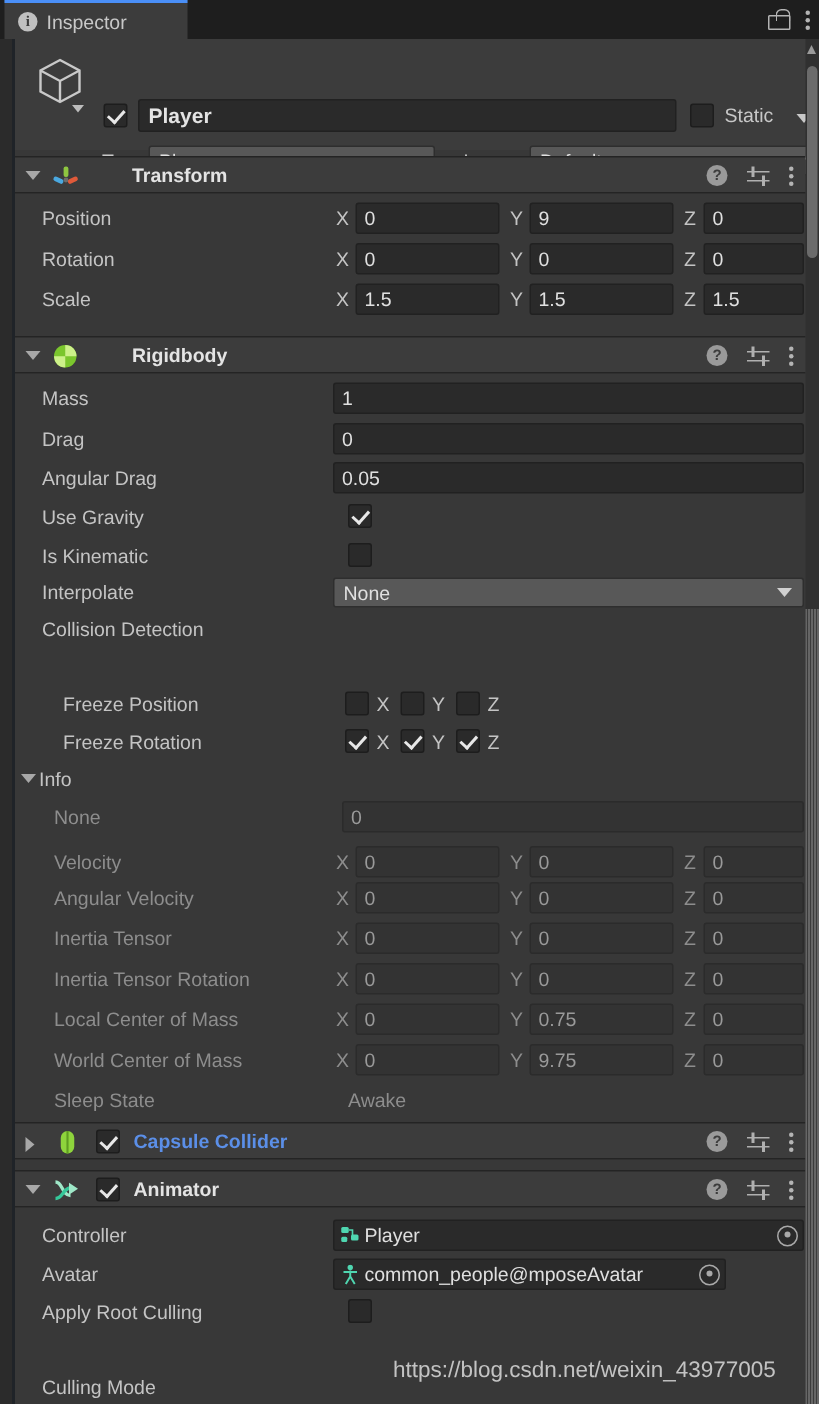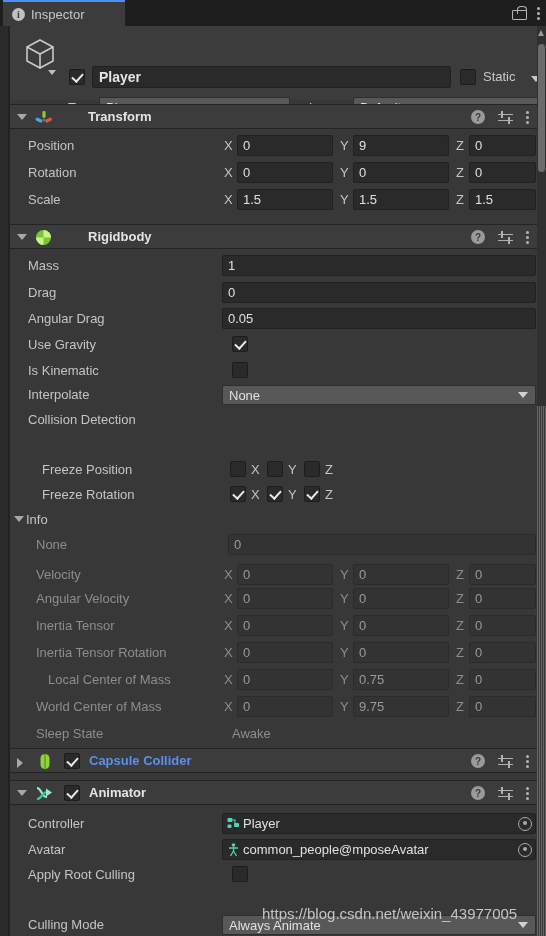--- a/index.html
+++ b/index.html
@@ -428,21 +428,21 @@
   <div class="row" style="top:640px">
     <span class="lbl dim" style="left:26px">Inertia Tensor Rotation</span>
     <span class="axis dim" style="left:214px">X</span>
     <div class="fld ro" style="left:227px;width:96px">0</div>
     <span class="axis dim" style="left:330px">Y</span>
     <div class="fld ro" style="left:343px;width:96px">0</div>
     <span class="axis dim" style="left:446px">Z</span>
     <div class="fld ro" style="left:459px;width:67px">0</div>
   </div>
   <div class="row" style="top:667px">
-    <span class="lbl dim" style="left:38px">Local Center of Mass</span>
+    <span class="lbl dim" style="left:26px">Local Center of Mass</span>
     <span class="axis dim" style="left:214px">X</span>
     <div class="fld ro" style="left:227px;width:96px">0</div>
     <span class="axis dim" style="left:330px">Y</span>
     <div class="fld ro" style="left:343px;width:96px">0.75</div>
     <span class="axis dim" style="left:446px">Z</span>
     <div class="fld ro" style="left:459px;width:67px">0</div>
   </div>
   <div class="row" style="top:694px">
     <span class="lbl dim" style="left:26px">World Center of Mass</span>
     <span class="axis dim" style="left:214px">X</span>
@@ -514,39 +514,35 @@
         <rect x="7" y="6" width="5" height="4" rx="1" fill="#4fd6b0"></rect>
         <path d="M5.5 3 L8 3 L8 6.5" stroke="#4fd6b0" stroke-width="1.1" fill="none"></path>
         <rect x="0.5" y="7.5" width="4" height="3.5" rx="1" fill="#4fd6b0"></rect>
       </svg>
       <span>Player</span>
       <span class="picker"></span>
     </div>
   </div>
   <div class="row" style="top:837px">
     <span class="lbl" style="left:18px">Avatar</span>
-    <div class="objfield" style="left:212px;width:314px">
+    <div class="objfield" style="left:212px;width:262px">
       <svg style="width:13px;height:14px;flex:none" viewBox="0 0 13 14">
         <circle cx="6.5" cy="2" r="1.8" fill="#4fd6b0"></circle>
         <path d="M6.5 4 L6.5 8 M2 5 L11 5 M6.5 8 L3.5 13 M6.5 8 L9.5 13" stroke="#4fd6b0" stroke-width="1.3" fill="none"></path>
       </svg>
       <span>common_people@mposeAvatar</span>
       <span class="picker"></span>
     </div>
   </div>
   <div class="row" style="top:862px">
     <span class="lbl" style="left:18px">Apply Root Culling</span>
     <span class="cb" style="position:absolute;left:222px;top:4px"></span>
   </div>
   <div class="row" style="top:912px">
     <span class="lbl" style="left:18px">Culling Mode</span>
-    <div class="dd dd-row" style="left:212px;width:314px">
-      <span>Always Animate</span>
-      <span class="arr"></span>
-    </div>
   </div>
 
   <div class="sb-track">
     <div class="sb-hatch"></div>
   </div>
   <div class="sb-up"></div>
   <div class="sb-thumb"></div>
 
   <div class="watermark">https://blog.csdn.net/weixin_43977005</div>
 

